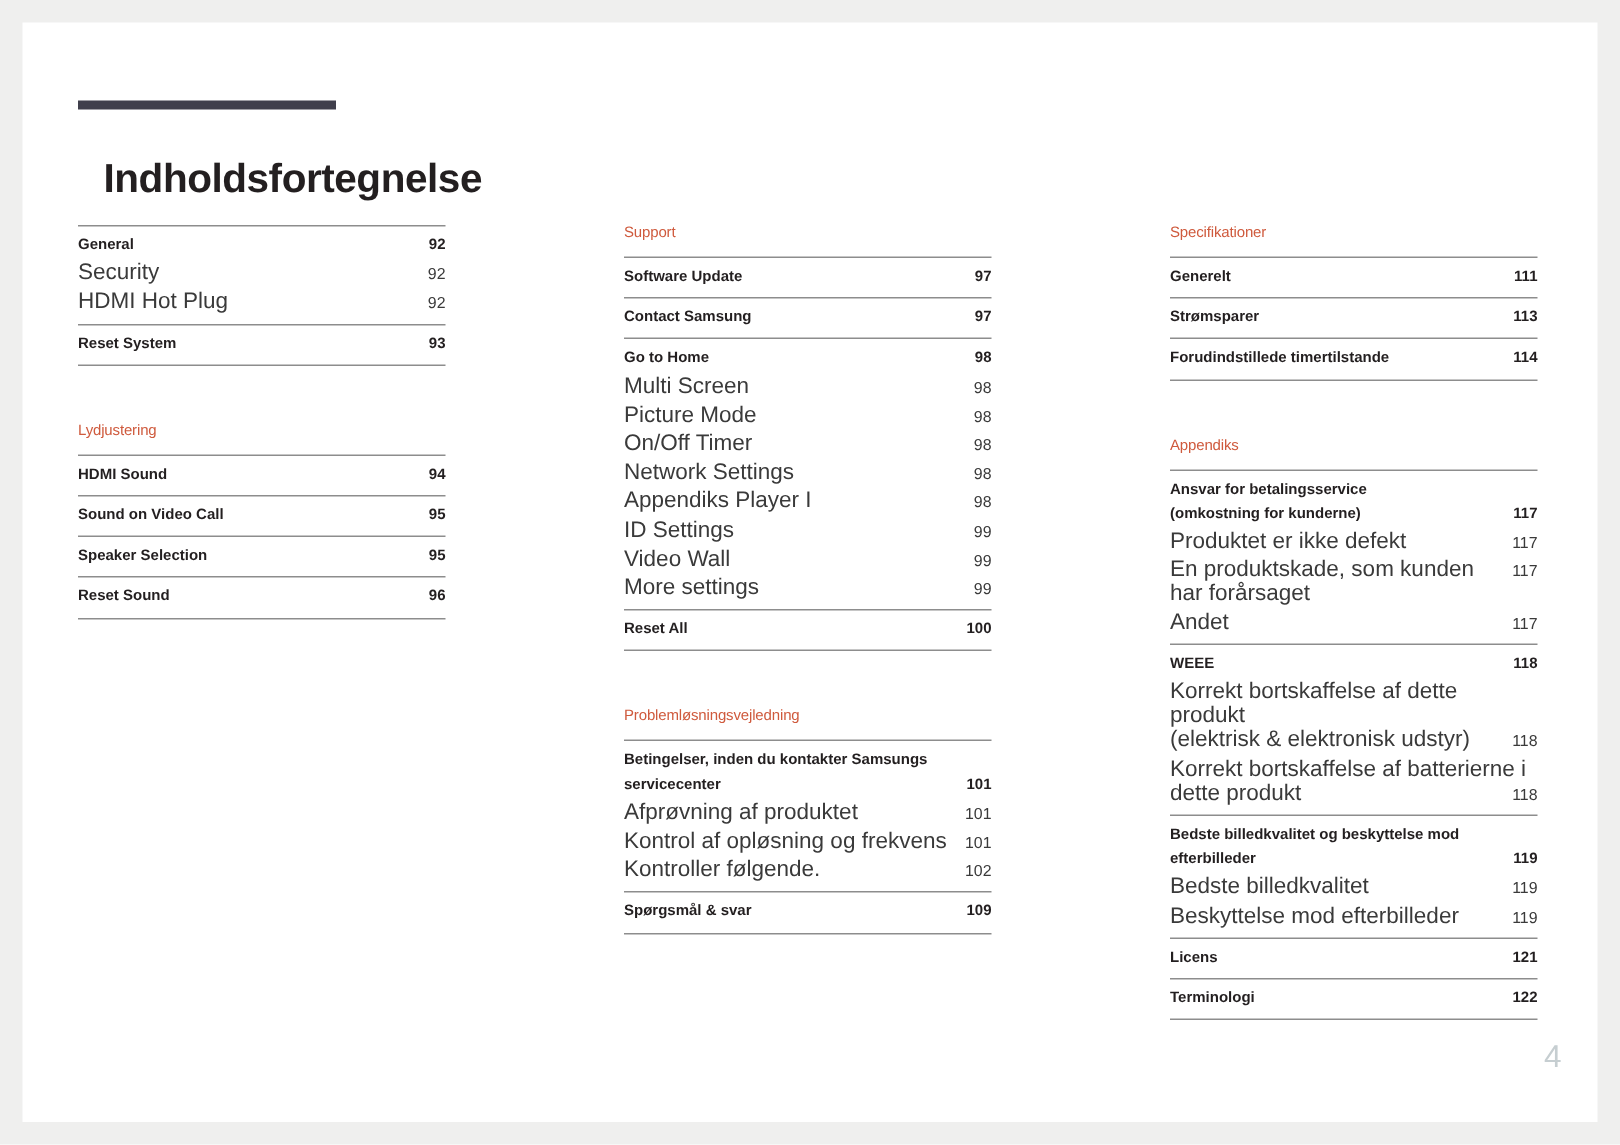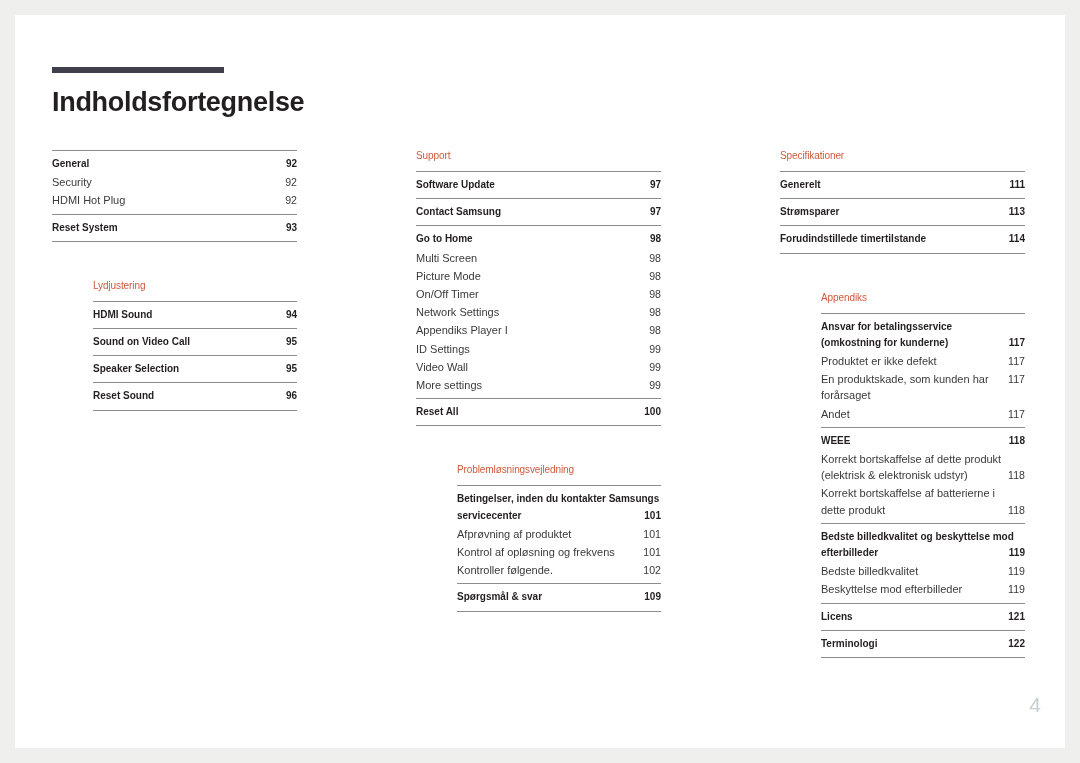--- a/index.html
+++ b/index.html
@@ -30,21 +30,21 @@
     position: absolute;
     left: 37px;
     top: 52px;
   }
   .title-rule {
     width: 172px;
     height: 6px;
     background: #403f4c;
   }
   .page-title {
-    margin: 0;
+    margin: 17px;
     padding-top: 14px;
     font-size: 27px;
     font-weight: bold;
     letter-spacing: -0.3px;
     color: #231f20;
     line-height: 1.15;
     white-space: nowrap;
   }
 
   
@@ -63,21 +63,20 @@
   .col:last-child {
     margin-right: 0;
   }
 
   
   .section {
     margin-bottom: 0;
   }
   .section + .section {
     margin-top: 26px;
-    margin-left: 41px;
   }
   .section-heading {
     color: #cf5a3d;
     font-size: 10px;
     font-weight: normal;
     margin: 0 0 9px 0;
     line-height: 1.2;
     letter-spacing: -0.1px;
   }
   .section.spaced-top {
@@ -97,21 +96,21 @@
   
   .entry {
     display: flex;
     align-items: baseline;
     justify-content: space-between;
     line-height: 16.2px;
     padding: 1px 0;
   }
   .entry .label {
     color: #231f20;
-    font-size: 11px;
+    font-size: 15px;
   }
   .entry .pageno {
     color: #231f20;
     font-size: 10.6px;
     margin-left: 8px;
     flex: 0 0 auto;
     text-align: right;
     white-space: nowrap;
   }
   .entry.level1 .label,

